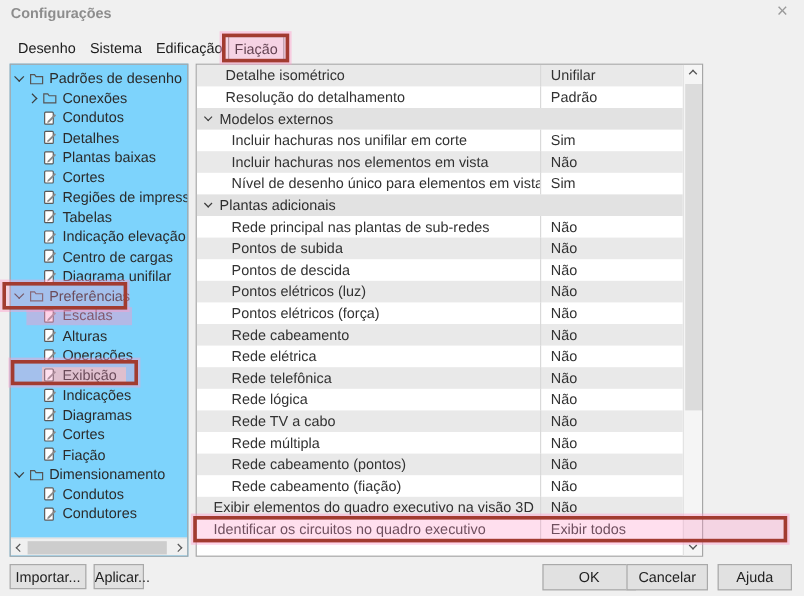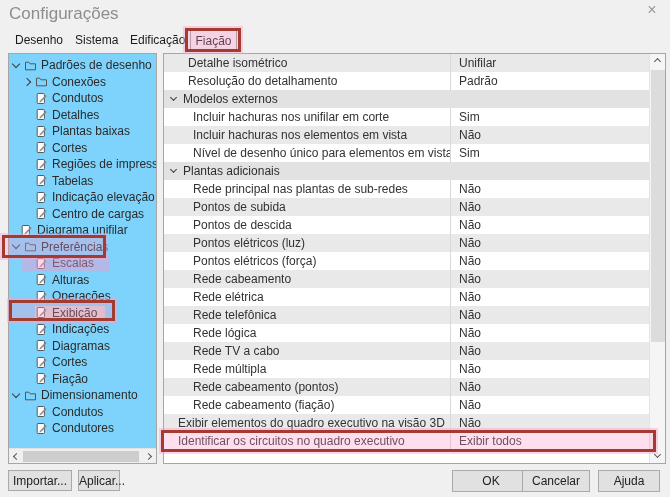--- a/index.html
+++ b/index.html
@@ -4,21 +4,21 @@
 <style>
   * { box-sizing: border-box; }
   html,body { margin:0; padding:0; overflow:hidden; }
   body {
     width:670px; height:497px; position:relative;
     background:#f0f0f0; color:#333;
     font-family:"Liberation Sans", sans-serif; font-size:12px;
   }
   
   .titlebar { position:absolute; left:0; top:0; width:670px; height:26px; background:#f0f0f0; }
-  .title { position:absolute; left:9px; top:4px; font-size:17px; color:#8d8d8d; }
+  .title { position:absolute; left:9px; top:4px; font-size:12px; color:#8d8d8d;font-weight:bold; }
   .close { position:absolute; right:9px; top:1px; font-size:16px; color:#9a9a9a; width:18px; text-align:center; }
   
   .tab { position:absolute; top:30px; height:21px; line-height:21px; font-size:12px; color:#1b1b1b; white-space:nowrap; }
   .tab-active { left:190px; width:47px; text-align:center; border:1px solid #9c9c9c; background:#f3eef1; }
   
   .tree-panel { position:absolute; left:8px; top:53px; width:149px; height:411px;
     background:#7dd3fc; border:1px solid #a6a6a6; overflow:hidden; }
   .tree-rows { position:absolute; left:0; top:3px; right:0; }
   .tree-row { height:16.5px; display:flex; align-items:center; white-space:nowrap; overflow:hidden; }
   .tree-label { margin-left:4px; color:#2b2b2b; }
@@ -29,21 +29,21 @@
   .chev-down  { border-left:1.5px solid #3c3c3c; border-bottom:1.5px solid #3c3c3c; transform:rotate(-45deg); margin-top:-3px; }
   .chev-right { border-top:1.5px solid #3c3c3c; border-right:1.5px solid #3c3c3c; transform:rotate(45deg); }
   .chev-up    { border-left:1.5px solid #555; border-top:1.5px solid #555; transform:rotate(45deg); }
   .chev-left  { border-left:1.5px solid #555; border-bottom:1.5px solid #555; transform:rotate(45deg); }
   .chev-sm { width:5px; height:5px; flex:0 0 5px; }
   
   .hscroll { position:absolute; left:0; right:0; bottom:0; height:15px; background:#f0f0f0; border-top:1px solid #e2e2e2; }
   .hs-btn { position:absolute; top:0; width:15px; height:14px; display:flex; align-items:center; justify-content:center; }
   .hs-thumb { position:absolute; left:14px; top:2px; width:116px; height:11px; background:#cdcdcd; }
   
-  .grid-panel { position:absolute; left:163px; top:53px; width:503px; height:411px;
+  .grid-panel { position:absolute; left:163px; top:53px; width:423px; height:411px;
     background:#fff; border:1px solid #a6a6a6; overflow:hidden; }
   .grid-rows { position:absolute; left:0; top:0; right:16px; }
   .grid-row { height:18px; display:flex; align-items:stretch; }
   .row-alt   { background:#e9e9e9; }
   .row-group { background:#e2e2e2; }
   .cell-label { width:286px; display:flex; align-items:center; overflow:hidden; white-space:nowrap; color:#323232; }
   .cell-value { flex:1; border-left:1px solid #d9d9d9; display:flex; align-items:center; padding-left:8px; overflow:hidden; white-space:nowrap; color:#323232; }
   .row-group .cell-group { width:100%; display:flex; align-items:center; padding-left:7px; color:#2e2e2e; }
   .ind-0 { padding-left:14px; } .ind-1 { padding-left:24px; } .ind-2 { padding-left:29px; }
   
@@ -168,21 +168,21 @@
       <div class="tree-row" style="padding-left: 15px;">
         <span style="width: 11px; flex: 0 0 11px;"></span>
         <span class="ticon">
           <svg width="13" height="13" viewBox="0 0 13 13">
             <rect x="2.2" y="1.5" width="7.2" height="10" rx="0.8" fill="#fff" stroke="#5a5a5a" stroke-width="1"></rect>
             <path d="M4.8 8.9 L10.6 3.1 l1.1 1.1 L5.9 10 l-1.6.5 z" fill="#8a8a8a"></path>
           </svg>
         </span>
         <span class="tree-label">Centro de cargas</span>
       </div>
-      <div class="tree-row" style="">
+      <div class="tree-row" style="padding-left: 15px;">
         <span style="width: 11px; flex: 0 0 11px;"></span>
         <span class="ticon">
           <svg width="13" height="13" viewBox="0 0 13 13">
             <rect x="2.2" y="1.5" width="7.2" height="10" rx="0.8" fill="#fff" stroke="#5a5a5a" stroke-width="1"></rect>
             <path d="M4.8 8.9 L10.6 3.1 l1.1 1.1 L5.9 10 l-1.6.5 z" fill="#8a8a8a"></path>
           </svg>
         </span>
         <span class="tree-label">Diagrama unifilar</span>
       </div>
       <div class="tree-row" style="padding-left: 4px;">

